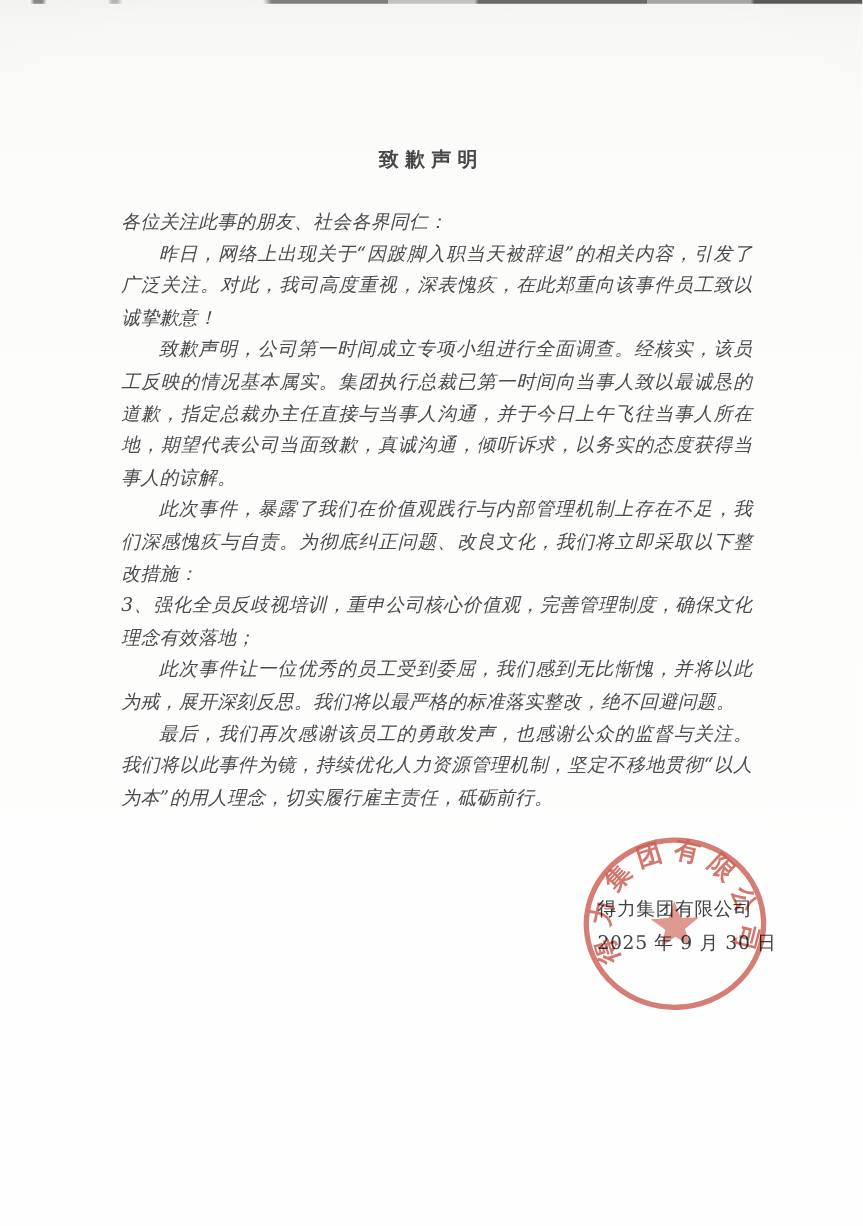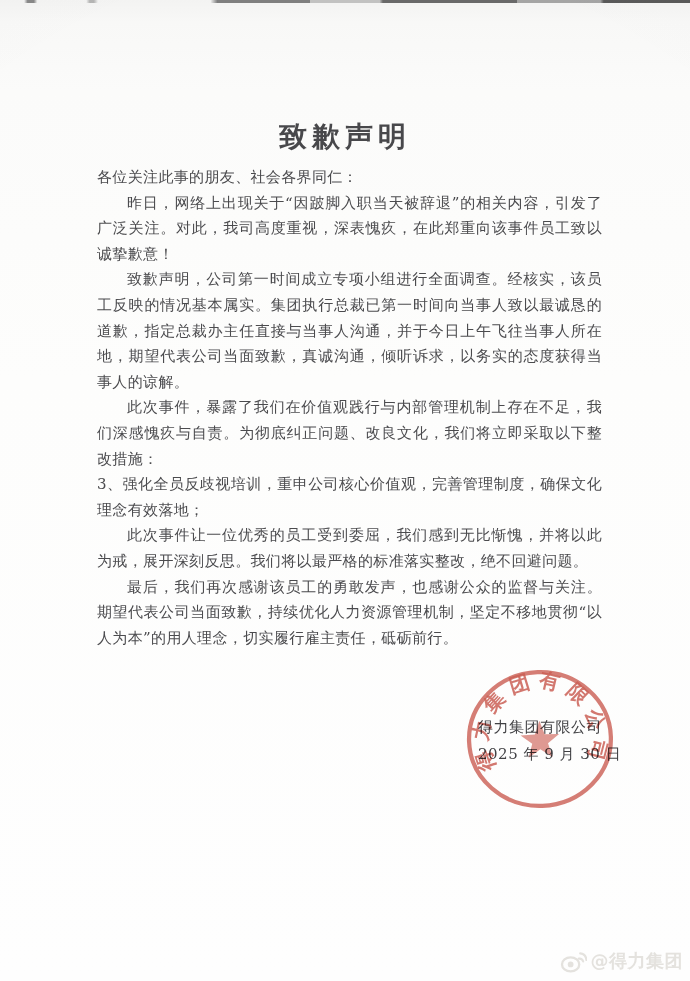--- a/index.html
+++ b/index.html
@@ -21,27 +21,27 @@
     filter:blur(.4px);
     background:linear-gradient(90deg,
       rgba(90,90,90,0) 0% 3.5%, rgba(90,90,90,.7) 4% 4.9%, rgba(90,90,90,0) 5.4% 12.5%,
       rgba(105,105,105,.45) 13% 13.6%, rgba(90,90,90,0) 14.2% 30.5%,
       rgba(88,88,88,.75) 31.5% 45%, rgba(120,120,120,.4) 45% 55%,
       rgba(70,70,70,.8) 55.5% 75%, rgba(100,100,100,.55) 75% 87%,
       rgba(62,62,62,.85) 87.5% 100%);
   }
   .title{
     position:absolute;top:118px;left:0;width:100%;margin:0;
-    text-align:center;font-size:28px;font-weight:600;
+    text-align:center;font-size:16px;font-weight:600;
     letter-spacing:5px;color:#48484b;
   }
   .body-block{
     position:absolute;top:165px;left:97px;width:505px;
     font-size:15px;line-height:25.6px;letter-spacing:.35px;
-    text-align:justify;color:#4b4b4e;
+    text-align:justify;color:#4b4b4e;font-style:italic;
   }
   .para{margin:0;text-indent:2em;}
   .para.flush{text-indent:0;}
   .signature{
     position:absolute;top:714px;left:478px;
     font-size:15px;line-height:27px;color:#414144;
     letter-spacing:.5px;white-space:nowrap;
   }
   .seal{
     position:absolute;left:463px;top:666px;width:154px;height:148px;
@@ -65,40 +65,31 @@
 
   <h1 class="title">致歉声明</h1>
 
   <div class="body-block">
     <p class="para flush">各位关注此事的朋友、社会各界同仁：</p>
     <p class="para">昨日，网络上出现关于“因跛脚入职当天被辞退”的相关内容，引发了广泛关注。对此，我司高度重视，深表愧疚，在此郑重向该事件员工致以诚挚歉意！</p>
     <p class="para">致歉声明，公司第一时间成立专项小组进行全面调查。经核实，该员工反映的情况基本属实。集团执行总裁已第一时间向当事人致以最诚恳的道歉，指定总裁办主任直接与当事人沟通，并于今日上午飞往当事人所在地，期望代表公司当面致歉，真诚沟通，倾听诉求，以务实的态度获得当事人的谅解。</p>
     <p class="para">此次事件，暴露了我们在价值观践行与内部管理机制上存在不足，我们深感愧疚与自责。为彻底纠正问题、改良文化，我们将立即采取以下整改措施：</p>
     <p class="para flush">3、强化全员反歧视培训，重申公司核心价值观，完善管理制度，确保文化理念有效落地；</p>
     <p class="para">此次事件让一位优秀的员工受到委屈，我们感到无比惭愧，并将以此为戒，展开深刻反思。我们将以最严格的标准落实整改，绝不回避问题。</p>
-    <p class="para">最后，我们再次感谢该员工的勇敢发声，也感谢公众的监督与关注。期望代表公司当面致歉，持续优化人力资源管理机制，坚定不移地贯彻“以人为本”的用人理念，切实履行雇主责任，砥砺前行。</p>
+    <p class="para">最后，我们再次感谢该员工的勇敢发声，也感谢公众的监督与关注。我们将以此事件为镜，持续优化人力资源管理机制，坚定不移地贯彻“以人为本”的用人理念，切实履行雇主责任，砥砺前行。</p>
   </div>
 
   <div class="signature">
     <div>得力集团有限公司</div>
     <div>2025 年 9 月 30 日</div>
   </div>
 
   <svg class="seal" viewBox="0 0 152 146" xmlns="http://www.w3.org/2000/svg">
     <ellipse cx="76" cy="72" rx="70" ry="66" fill="none" stroke="#c9554a" stroke-width="4.2" opacity=".82"></ellipse>
     <path id="sealArc" d="M 28.1 89.4 A 51 51 0 1 1 123.9 89.4" fill="none"></path>
     <text font-size="20" letter-spacing="7" fill="#c85449" opacity=".85" font-family="DejaVu Serif, Liberation Serif, serif" font-weight="600">
       <textPath href="#sealArc" startOffset="50%" text-anchor="middle">得力集团有限公司</textPath>
     </text>
     <polygon points="76,54 71.18,67.37 56.98,67.82 68.2,76.53 64.24,90.18 76,82.2 87.76,90.18 83.8,76.53 95.02,67.82 80.82,67.37" fill="#cd5a4e" opacity=".66"></polygon>
   </svg>
 
-  <div class="watermark">
-    <svg width="27" height="23" viewBox="0 0 28 24">
-      <ellipse cx="11" cy="15" rx="9" ry="7.3" fill="none" stroke="#e4e2de" stroke-width="2.4"></ellipse>
-      <circle cx="11" cy="15" r="3" fill="#e4e2de"></circle>
-      <path d="M19.5 9 q3.5 -0.5 4.6 3" fill="none" stroke="#e4e2de" stroke-width="2.2" stroke-linecap="round"></path>
-      <path d="M21 3.5 q6 0.5 6.5 7" fill="none" stroke="#e4e2de" stroke-width="2.2" stroke-linecap="round"></path>
-    </svg>
-    <span>@得力集团</span>
-  </div>
 
 </div>
 
 </body></html>

